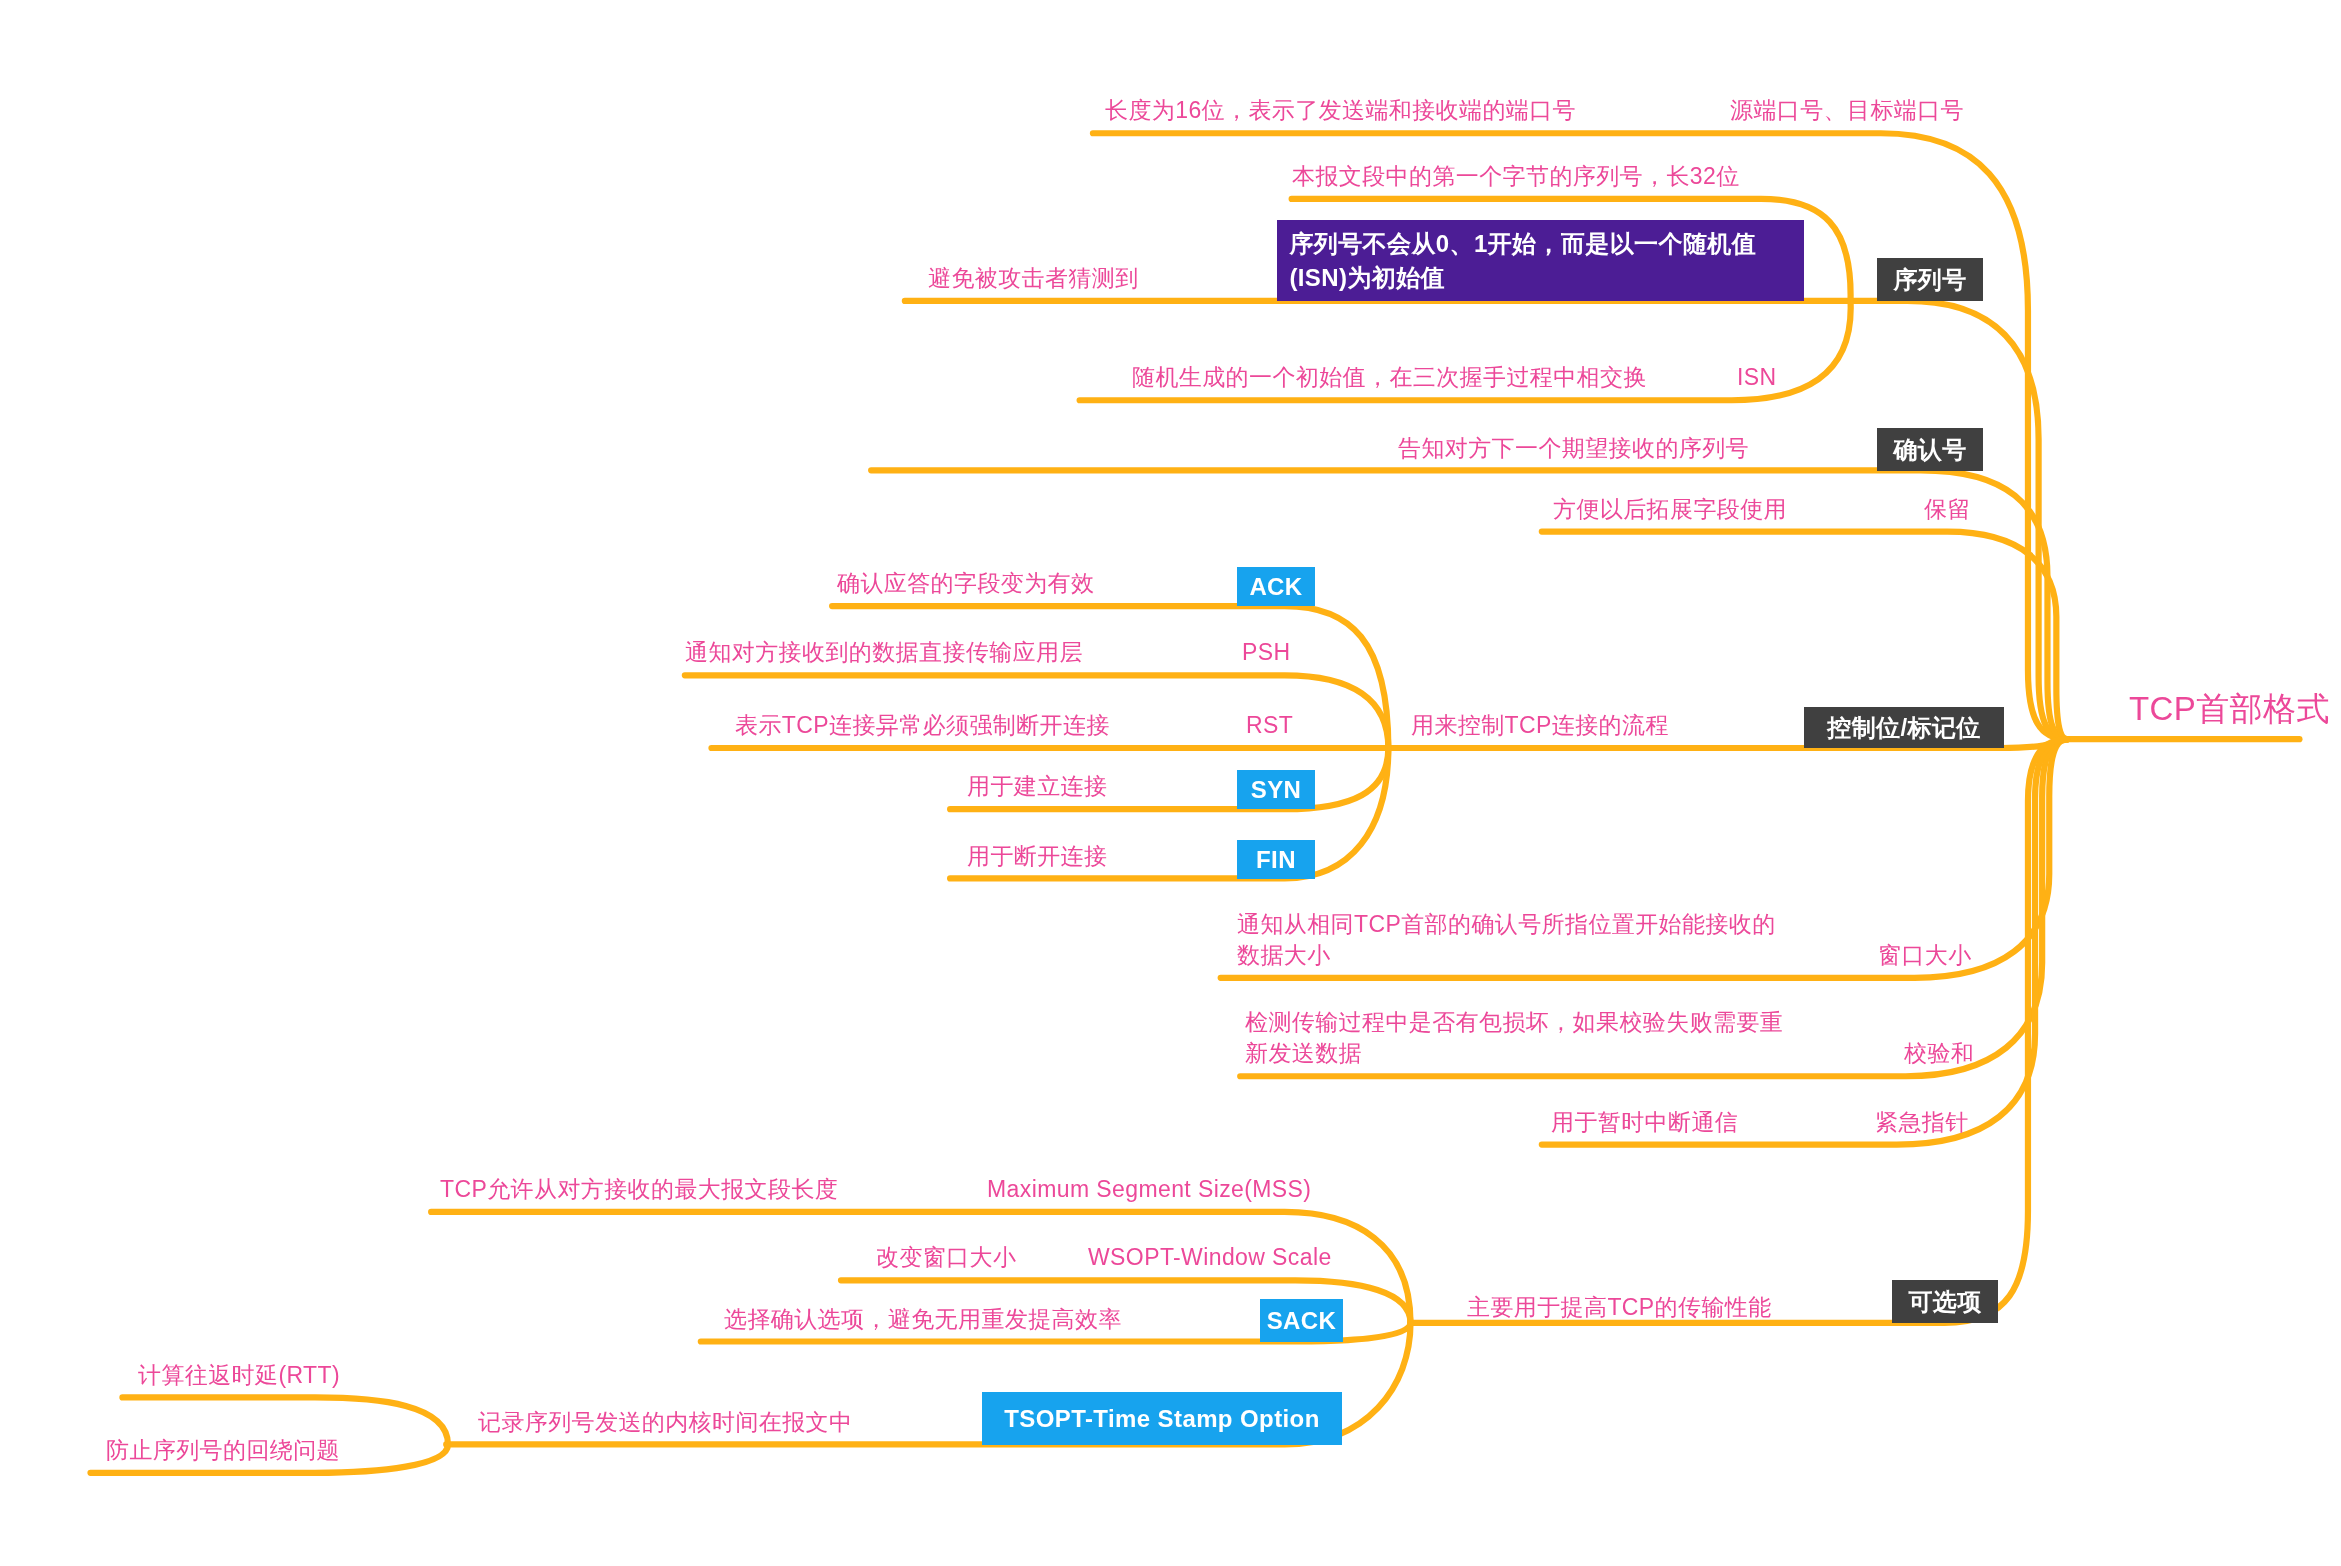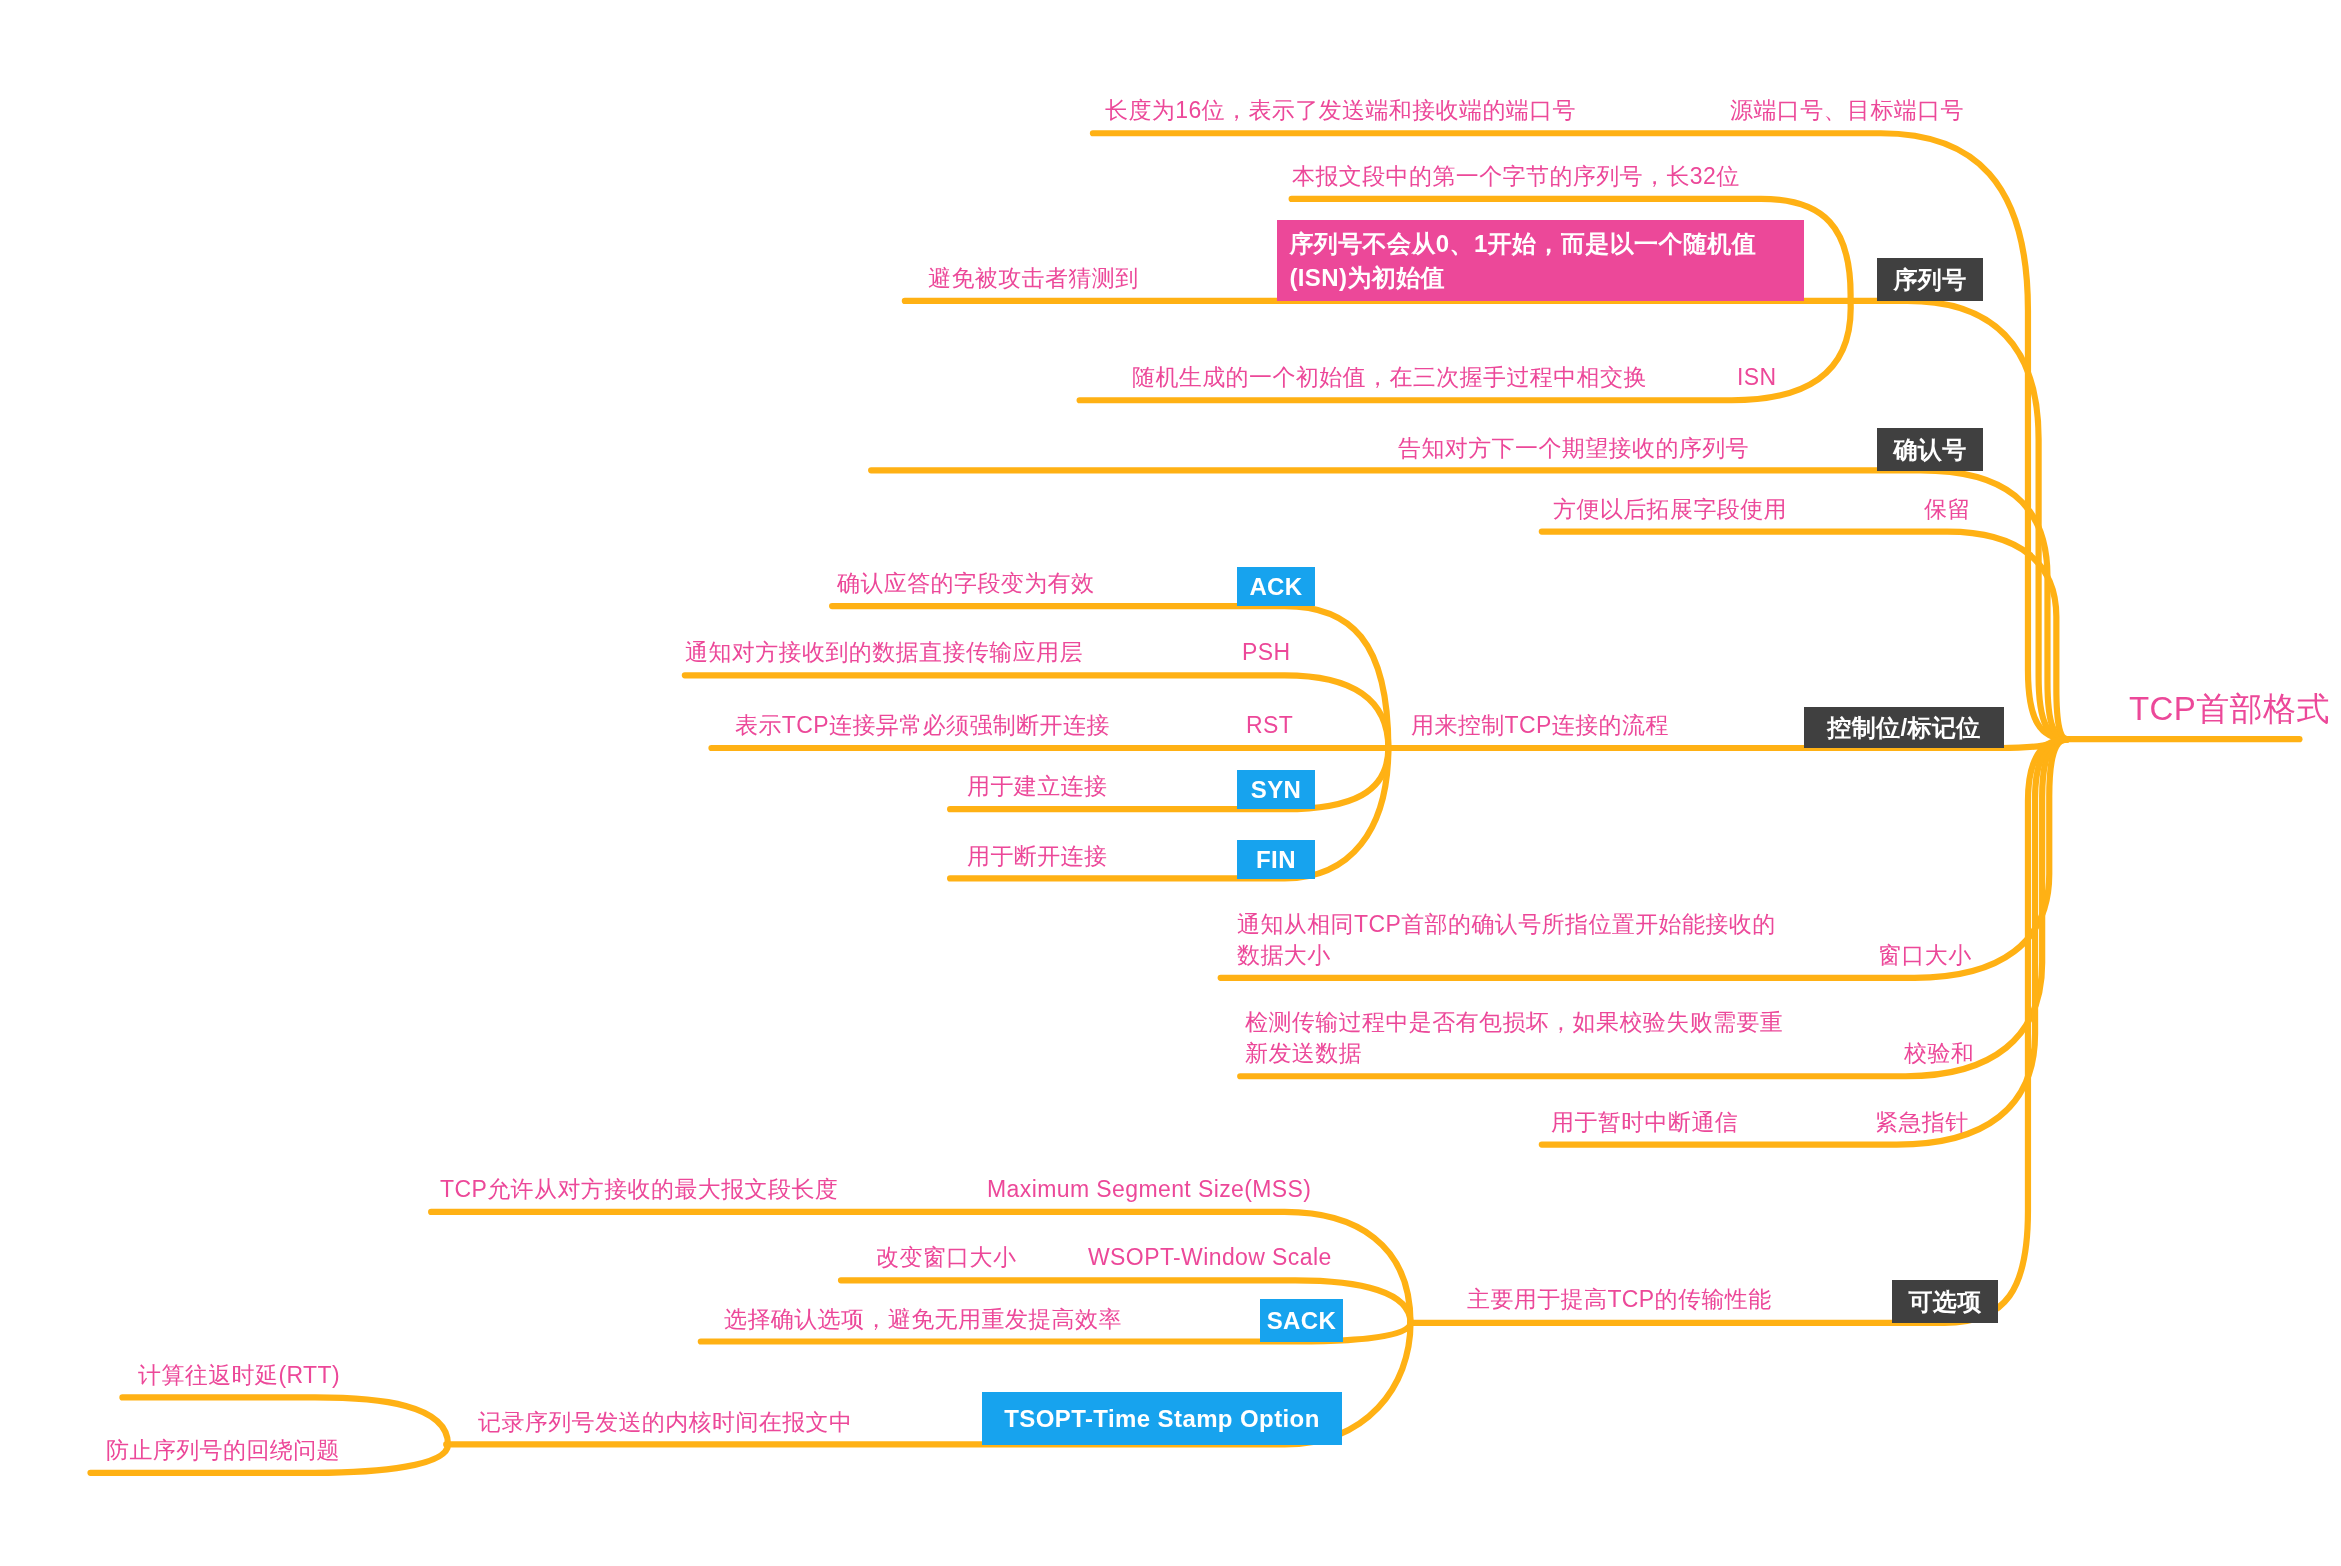--- a/index.html
+++ b/index.html
@@ -22,21 +22,21 @@
   .badge{
     position:absolute;
     display:flex;align-items:center;justify-content:center;
     color:#ffffff;font-weight:bold;font-size:24px;
     letter-spacing:0.4px;
   }
   .badge-red{background:#404040;}
   .badge-blue{background:#17A3EE;}
   .bluebox{
     position:absolute;
-    background:#ec4899;color:#ffffff;
+    background:#4c1d95;color:#ffffff;
     font-weight:bold;font-size:24px;line-height:1.42;
     padding:6.2px 12.4px;box-sizing:border-box;
     letter-spacing:0.4px;
   }
 </style>
 </head>
 <body>
 
 <div class="canvas">
 
@@ -110,21 +110,21 @@
 
   <div class="t t2" style="left:1237px;bottom:597px;width:559px;">通知从相同TCP首部的确认号所指位置开始能接收的数据大小</div>
   <div class="t" style="left:1878px;bottom:597px;">窗口大小</div>
 
   <div class="t t2" style="left:1245px;bottom:499px;width:550px;">检测传输过程中是否有包损坏，如果校验失败需要重新发送数据</div>
   <div class="t" style="left:1904px;bottom:499px;">校验和</div>
 
   <div class="t" style="left:1551px;bottom:430px;">用于暂时中断通信</div>
   <div class="t" style="left:1875px;bottom:430px;">紧急指针</div>
 
-  <div class="t" style="left:1467px;bottom:253px;text-align:center;">主要用于提高TCP的传输性能</div>
+  <div class="t" style="left:1467px;bottom:245px;text-align:center;">主要用于提高TCP的传输性能</div>
   <div class="badge badge-red" style="left:1892px;bottom:244px;width:106px;height:43px;">可选项</div>
 
   <div class="t" style="left:440px;bottom:363px;">TCP允许从对方接收的最大报文段长度</div>
   <div class="t" style="left:987px;bottom:363px;">Maximum Segment Size(MSS)</div>
 
   <div class="t" style="left:876px;bottom:295px;">改变窗口大小</div>
   <div class="t" style="left:1088px;bottom:295px;">WSOPT-Window Scale</div>
 
   <div class="t" style="left:724px;bottom:233px;">选择确认选项，避免无用重发提高效率</div>
   <div class="badge badge-blue" style="left:1260px;bottom:225px;width:83px;height:43px;">SACK</div>

